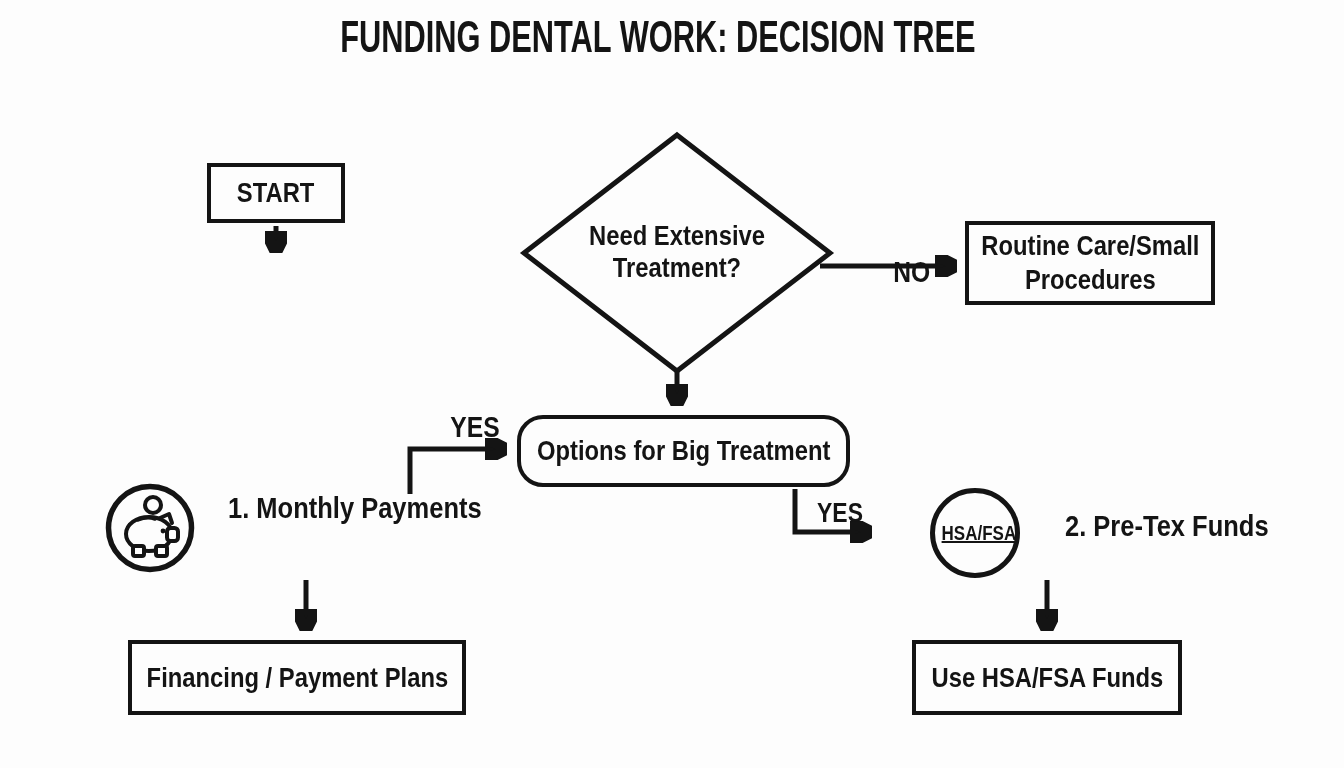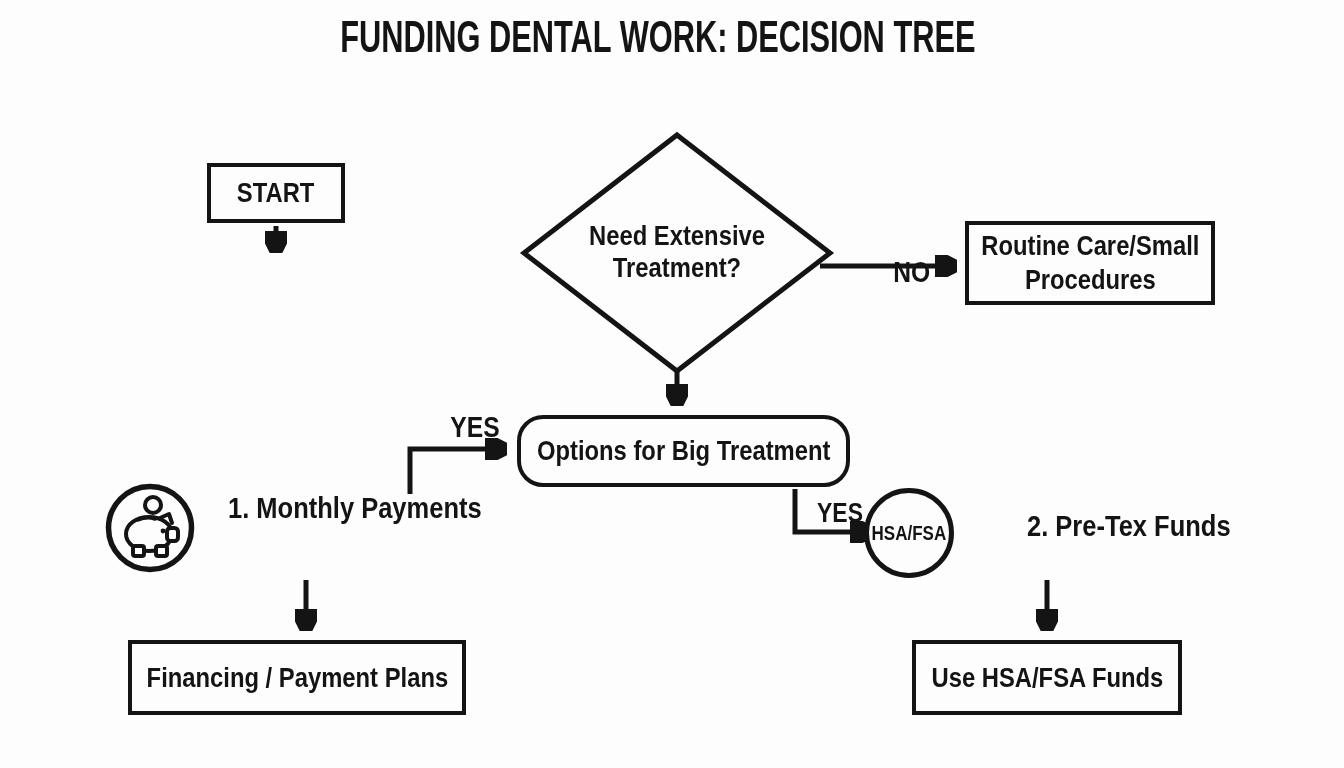--- a/index.html
+++ b/index.html
@@ -87,33 +87,34 @@
 
   .side-label {
     position: absolute;
     font-weight: 700;
     font-size: 30px;
     white-space: nowrap;
   }
 
   .hsa-circle {
     position: absolute;
-    left: 864px;
+    left: 930px;
     top: 488px;
     width: 90px;
     height: 90px;
     box-sizing: border-box;
     border: 5px solid #141414;
     border-radius: 50%;
     background: #fdfdfd;
     display: flex;
     align-items: center;
-    justify-content: center;
+    justify-content: flex-start;
     font-weight: 700;
     font-size: 20px;
+    text-decoration: underline;
   }
 
   .piggy-wrap {
     position: absolute;
     left: 104px;
     top: 482px;
     width: 92px;
     height: 92px;
   }
 </style>
@@ -200,21 +201,21 @@
   </div>
 
   <div class="side-label" style="left:228px; top:491px;">
     <span class="cond cond-left">1. Monthly Payments</span>
   </div>
 
   <div class="hsa-circle">
     <span class="cond">HSA/FSA</span>
   </div>
 
-  <div class="side-label" style="left:1027px; top:509px;">
+  <div class="side-label" style="left:1065px; top:509px;">
     <span class="cond cond-left">2. Pre-Tex Funds</span>
   </div>
 
   <div class="node" style="left:128px; top:640px; width:338px; height:75px;">
     <span class="cond">Financing / Payment Plans</span>
   </div>
 
   <div class="node" style="left:912px; top:640px; width:270px; height:75px;">
     <span class="cond">Use HSA/FSA Funds</span>
   </div>

